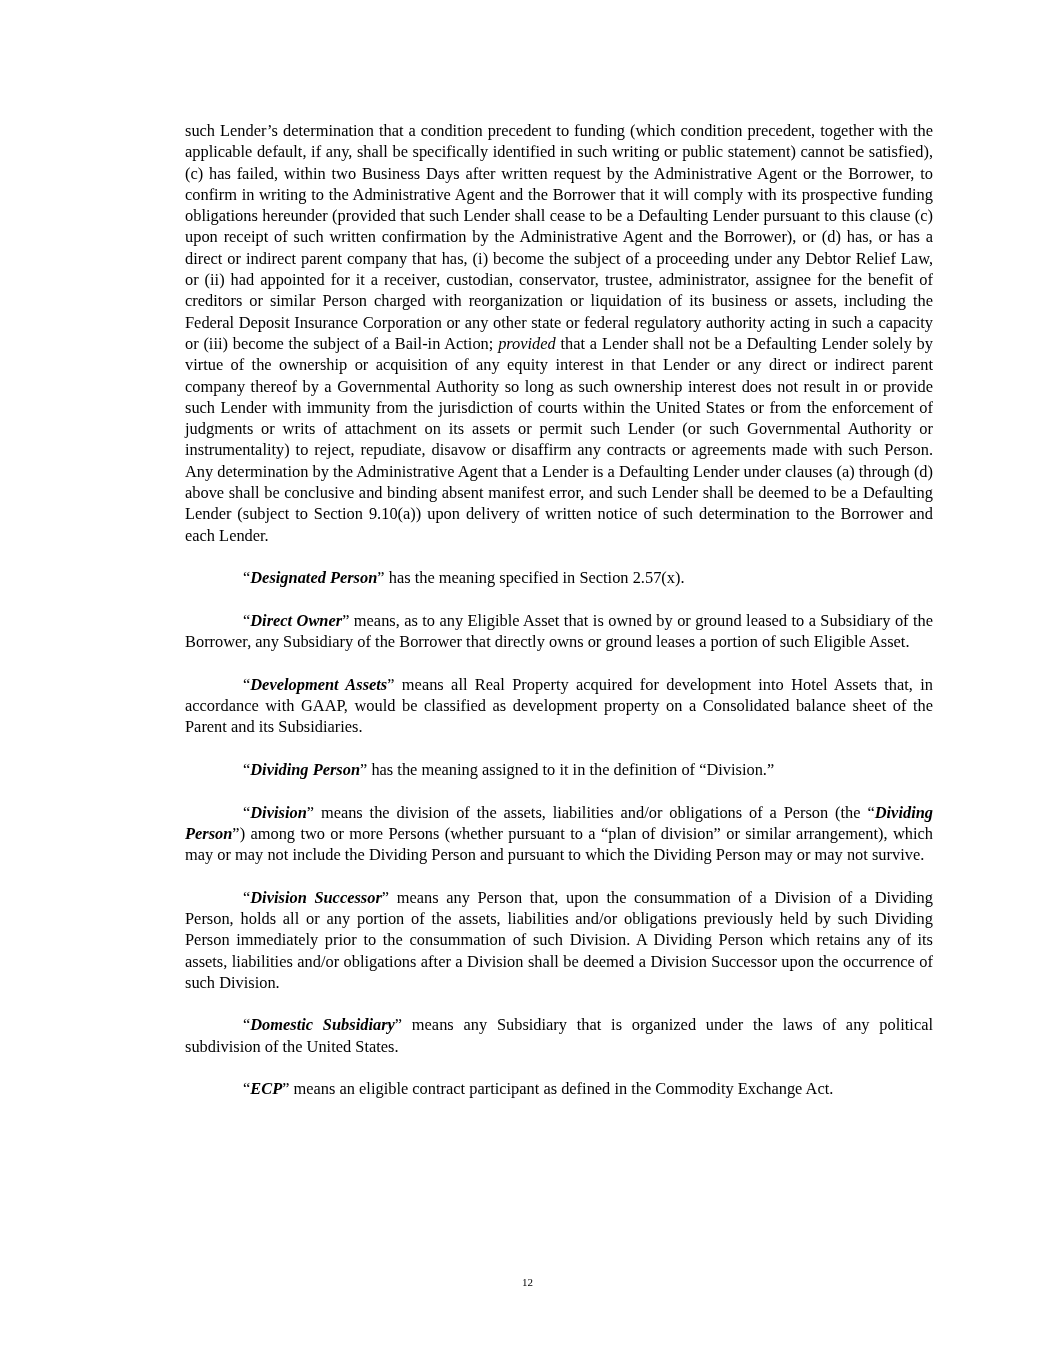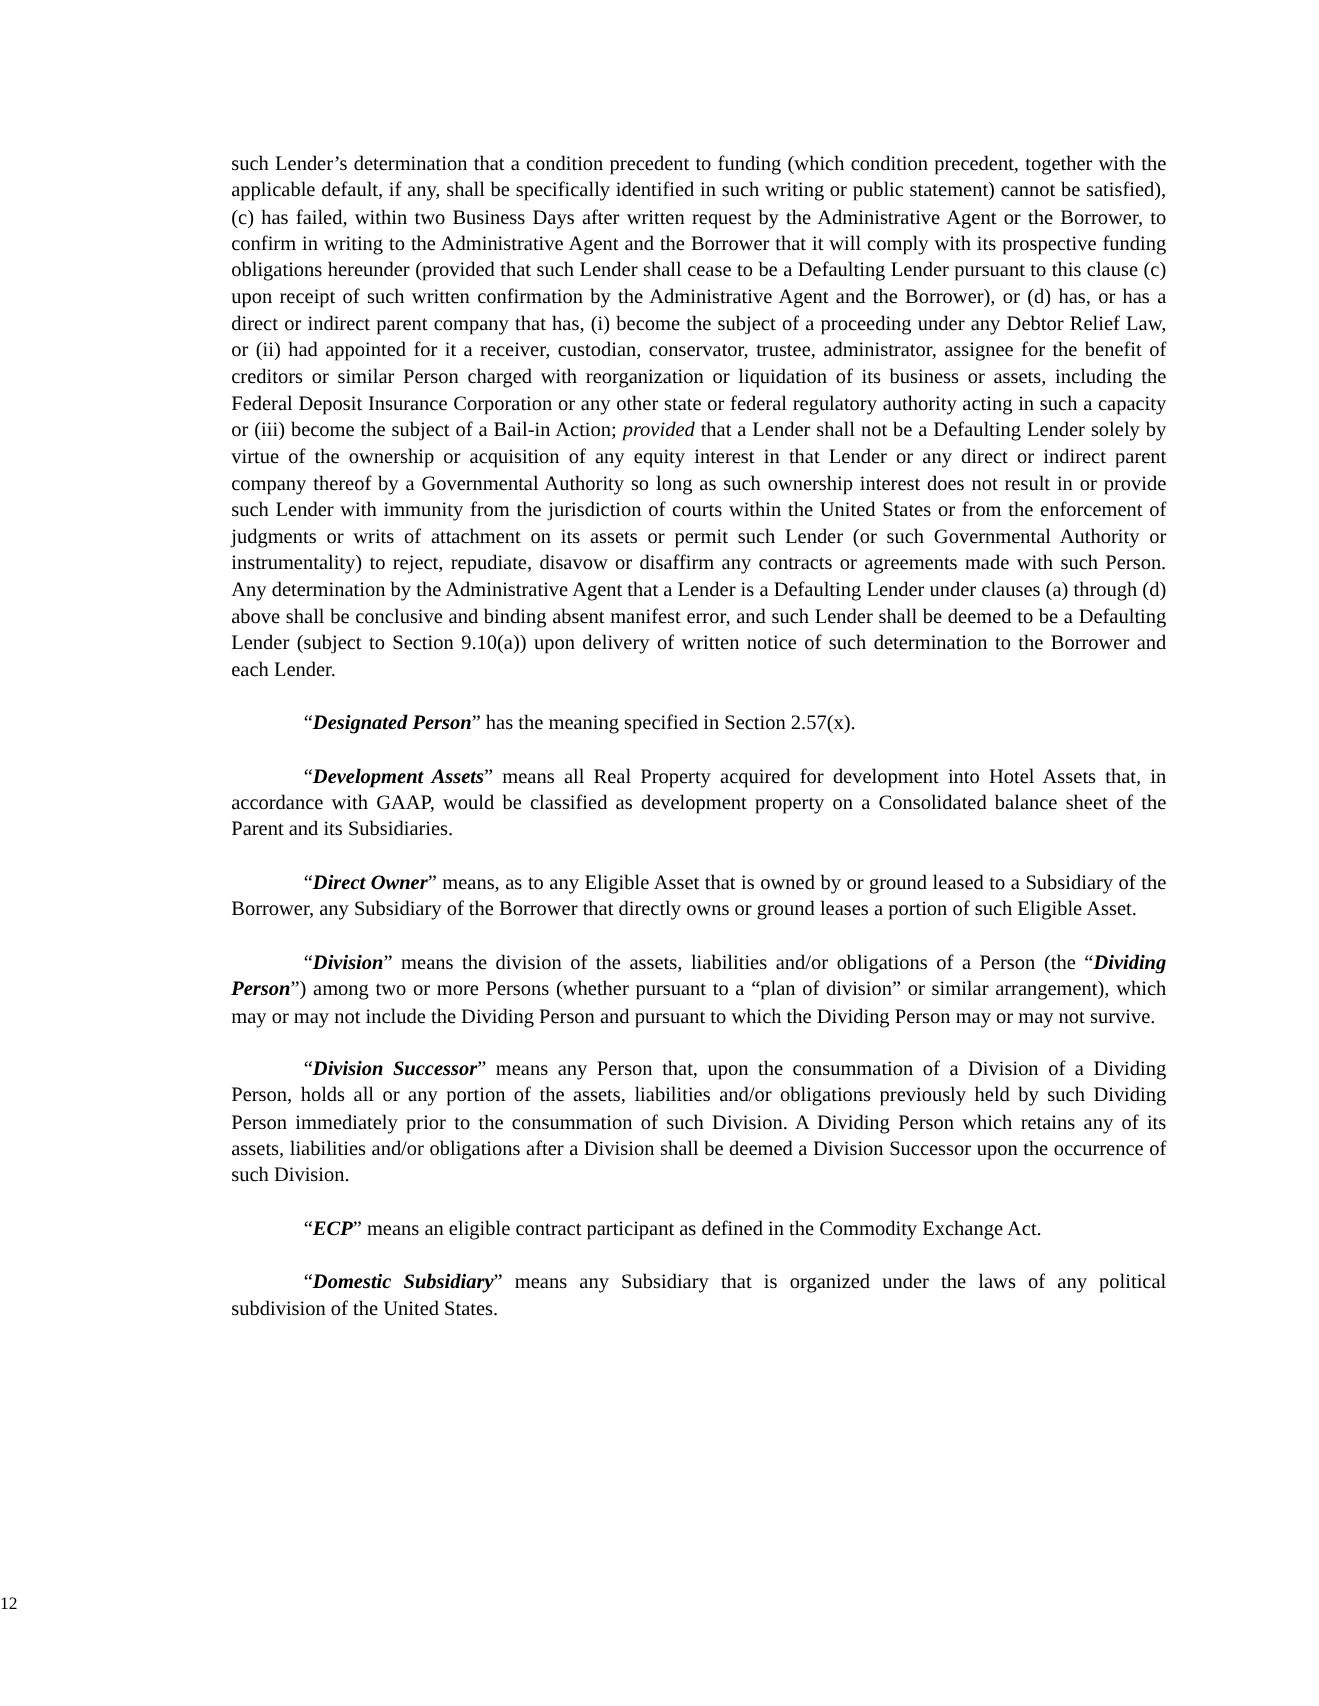--- a/index.html
+++ b/index.html
@@ -38,32 +38,33 @@
   .run-bi {
     font-style: italic;
     font-weight: bold;
     font-family: Liberation Serif, serif;
   }
   .page-number {
     position: absolute;
     left: 0;
     right: 0;
     top: 1276px;
-    text-align: left;
-    font-size: 14px;
+    text-align: center;
+    font-size: 11px;
   }
 </style>
 </head>
 <body>
 
 <div class="page">
   <div class="content">
       <p class="para"><span>such Lender’s determination that a condition precedent to funding (which condition precedent, together with the applicable default, if any, shall be specifically identified in such writing or public statement) cannot be satisfied), (c) has failed, within two Business Days after written request by the Administrative Agent or the Borrower, to confirm in writing to the Administrative Agent and the Borrower that it will comply with its prospective funding obligations hereunder (provided that such Lender shall cease to be a Defaulting Lender pursuant to this clause (c) upon receipt of such written confirmation by the Administrative Agent and the Borrower), or (d) has, or has a direct or indirect parent company that has, (i) become the subject of a proceeding under any Debtor Relief Law, or (ii) had appointed for it a receiver, custodian, conservator, trustee, administrator, assignee for the benefit of creditors or similar Person charged with reorganization or liquidation of its business or assets, including the Federal Deposit Insurance Corporation or any other state or federal regulatory authority acting in such a capacity or (iii) become the subject of a Bail-in Action; </span><span class="run-i">provided</span><span> that a Lender shall not be a Defaulting Lender solely by virtue of the ownership or acquisition of any equity interest in that Lender or any direct or indirect parent company thereof by a Governmental Authority so long as such ownership interest does not result in or provide such Lender with immunity from the jurisdiction of courts within the United States or from the enforcement of judgments or writs of attachment on its assets or permit such Lender (or such Governmental Authority or instrumentality) to reject, repudiate, disavow or disaffirm any contracts or agreements made with such Person.  Any determination by the Administrative Agent that a Lender is a Defaulting Lender under clauses (a) through (d) above shall be conclusive and binding absent manifest error, and such Lender shall be deemed to be a Defaulting Lender (subject to Section 9.10(a)) upon delivery of written notice of such determination to the Borrower and each Lender.</span></p>
       <p class="para indent"><span>“</span><span class="run-bi">Designated Person</span><span>” has the meaning specified in Section 2.57(x).</span></p>
+      <p class="para indent"><span>“</span><span class="run-bi">Direct Owner</span><span>” means, as to any Eligible Asset that is owned by or ground leased to a Subsidiary of the Borrower, any Subsidiary of the Borrower that directly owns or ground leases a portion of such Eligible Asset.</span></p>
       <p class="para indent"><span>“</span><span class="run-bi">Development Assets</span><span>” means all Real Property acquired for development into Hotel Assets that, in accordance with GAAP, would be classified as development property on a Consolidated balance sheet of the Parent and its Subsidiaries.</span></p>
-      <p class="para indent"><span>“</span><span class="run-bi">Direct Owner</span><span>” means, as to any Eligible Asset that is owned by or ground leased to a Subsidiary of the Borrower, any Subsidiary of the Borrower that directly owns or ground leases a portion of such Eligible Asset.</span></p>
+      <p class="para indent"><span>“</span><span class="run-bi">Dividing Person</span><span>” has the meaning assigned to it in the definition of “Division.”</span></p>
       <p class="para indent"><span>“</span><span class="run-bi">Division</span><span>” means the division of the assets, liabilities and/or obligations of a Person (the “</span><span class="run-bi">Dividing Person</span><span>”) among two or more Persons (whether pursuant to a “plan of division” or similar arrangement), which may or may not include the Dividing Person and pursuant to which the Dividing Person may or may not survive.</span></p>
       <p class="para indent"><span>“</span><span class="run-bi">Division Successor</span><span>” means any Person that, upon the consummation of a Division of a Dividing Person, holds all or any portion of the assets, liabilities and/or obligations previously held by such Dividing Person immediately prior to the consummation of such Division.  A Dividing Person which retains any of its assets, liabilities and/or obligations after a Division shall be deemed a Division Successor upon the occurrence of such Division.</span></p>
+      <p class="para indent"><span>“</span><span class="run-bi">Domestic Subsidiary</span><span>” means any Subsidiary that is organized under the laws of any political subdivision of the United States.</span></p>
       <p class="para indent"><span>“</span><span class="run-bi">ECP</span><span>” means an eligible contract participant as defined in the Commodity Exchange Act.</span></p>
-      <p class="para indent"><span>“</span><span class="run-bi">Domestic Subsidiary</span><span>” means any Subsidiary that is organized under the laws of any political subdivision of the United States.</span></p>
     </div>
   <div class="page-number">12</div>
 </div>
 
 </body></html>

